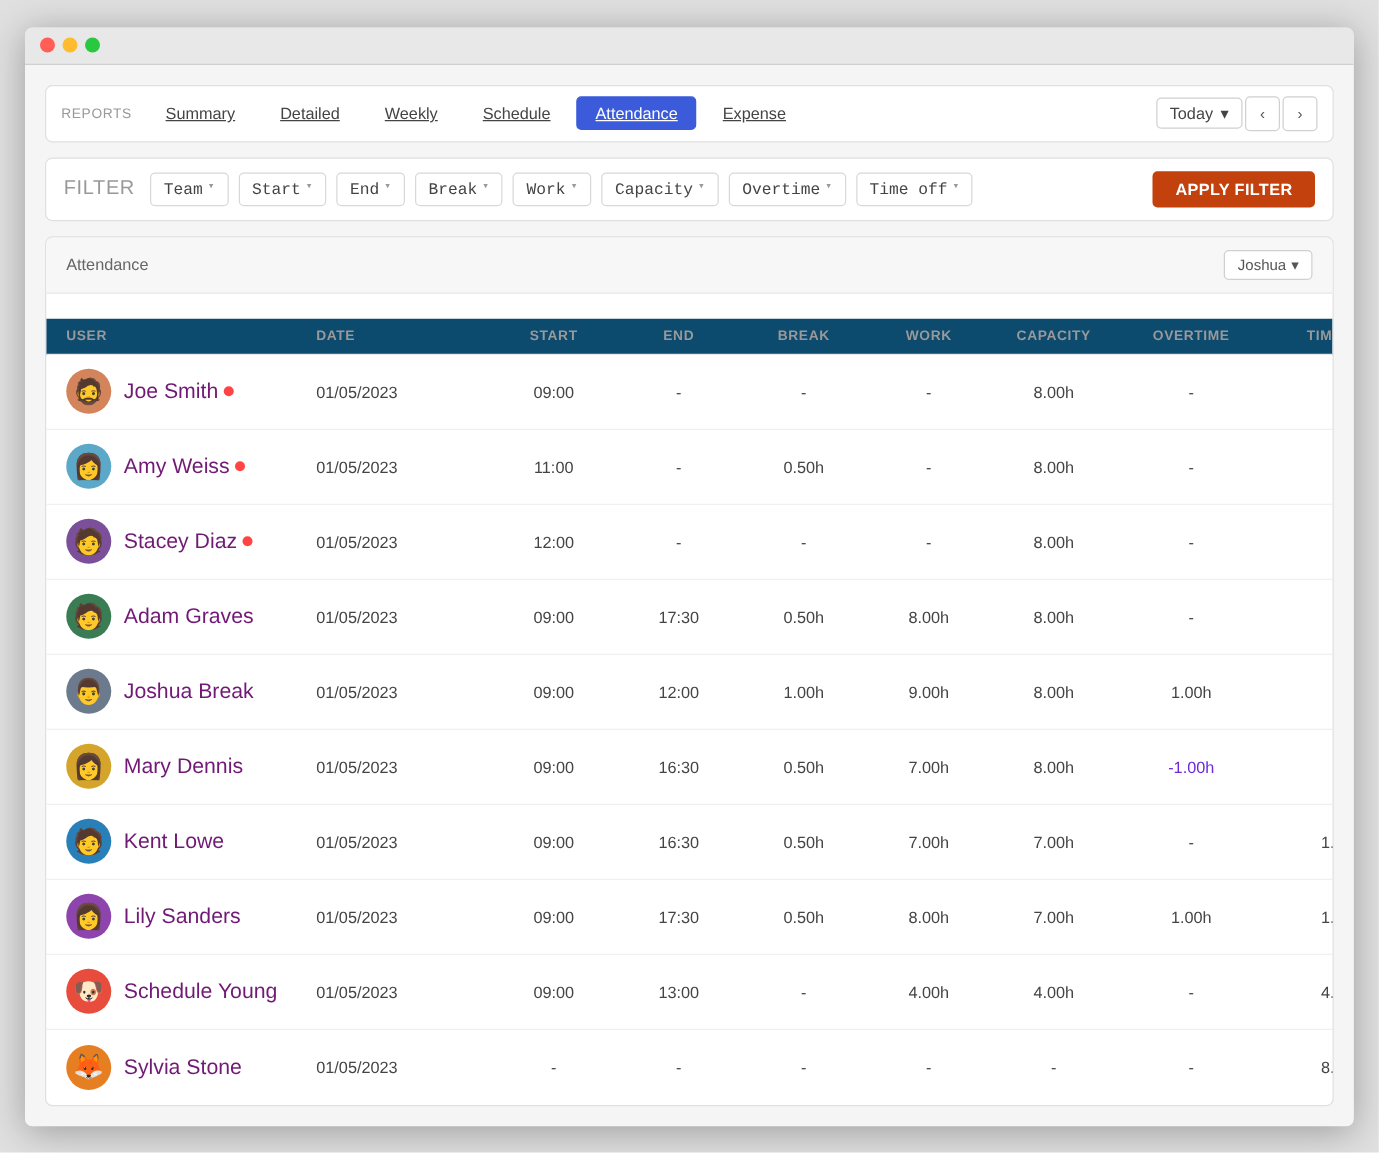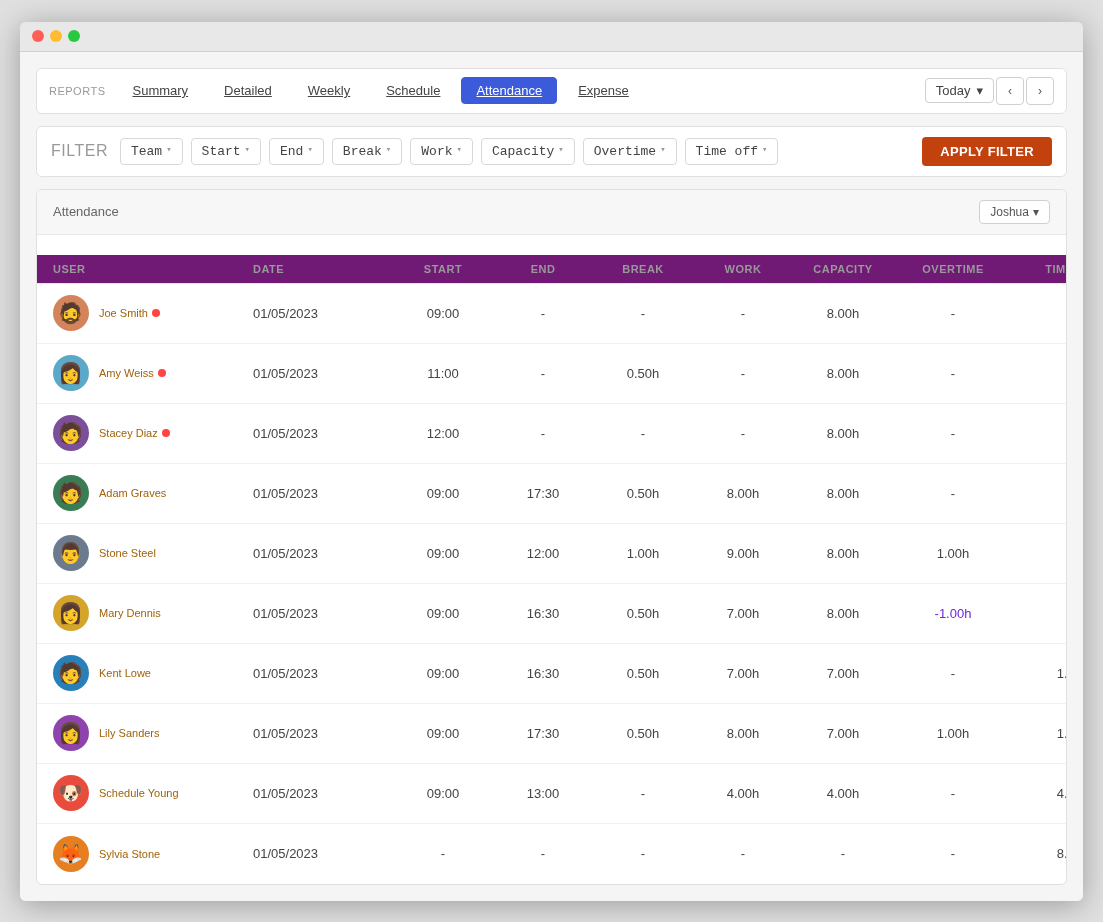--- a/index.html
+++ b/index.html
@@ -183,21 +183,21 @@
       cursor: pointer;
       display: flex;
       align-items: center;
       gap: 4px;
     }
     .col-headers {
       display: grid;
       grid-template-columns: 200px 140px 100px 100px 100px 100px 100px 120px 120px;
       padding: 8px 16px;
       border-bottom: 1px solid #e8e8e8;
-      background: #701a75;
+      background: #0c4a6e;
       margin-top: 20px;
     }
     .col-header {
       font-size: 11px;
       font-weight: 600;
       color: #999;
       text-transform: uppercase;
       letter-spacing: 0.5px;
     }
     .data-row {
@@ -220,22 +220,22 @@
       height: 36px;
       border-radius: 50%;
       overflow: hidden;
       flex-shrink: 0;
       display: flex;
       align-items: center;
       justify-content: center;
       font-size: 18px;
     }
     .user-name {
-      font-size: 11px;
-      color: #a16207;
+      font-size: 17px;
+      color: #701a75;
       font-weight: 500;
       display: flex;
       align-items: center;
       gap: 4px;
     }
     .status-dot {
       width: 8px;
       height: 8px;
       border-radius: 50%;
       background: #ff4444;
@@ -425,21 +425,21 @@
     <div class="cell-value">8.00h</div>
     <div class="cell-value">-</div>
     <div class="cell-value">-</div>
   </div>
           <div class="data-row">
     <div class="user-cell">
       <div class="avatar" style="background:#6b7b8d;font-size:20px;">
         👨
       </div>
       <div class="user-name">
-        Stone Steel
+        Joshua Break
         
       </div>
     </div>
     <div class="cell-date">01/05/2023</div>
     <div class="cell-value">09:00</div>
     <div class="cell-value">12:00</div>
     <div class="cell-value">1.00h</div>
     <div class="cell-value">9.00h</div>
     <div class="cell-value">8.00h</div>
     <div class="cell-value">1.00h</div>

